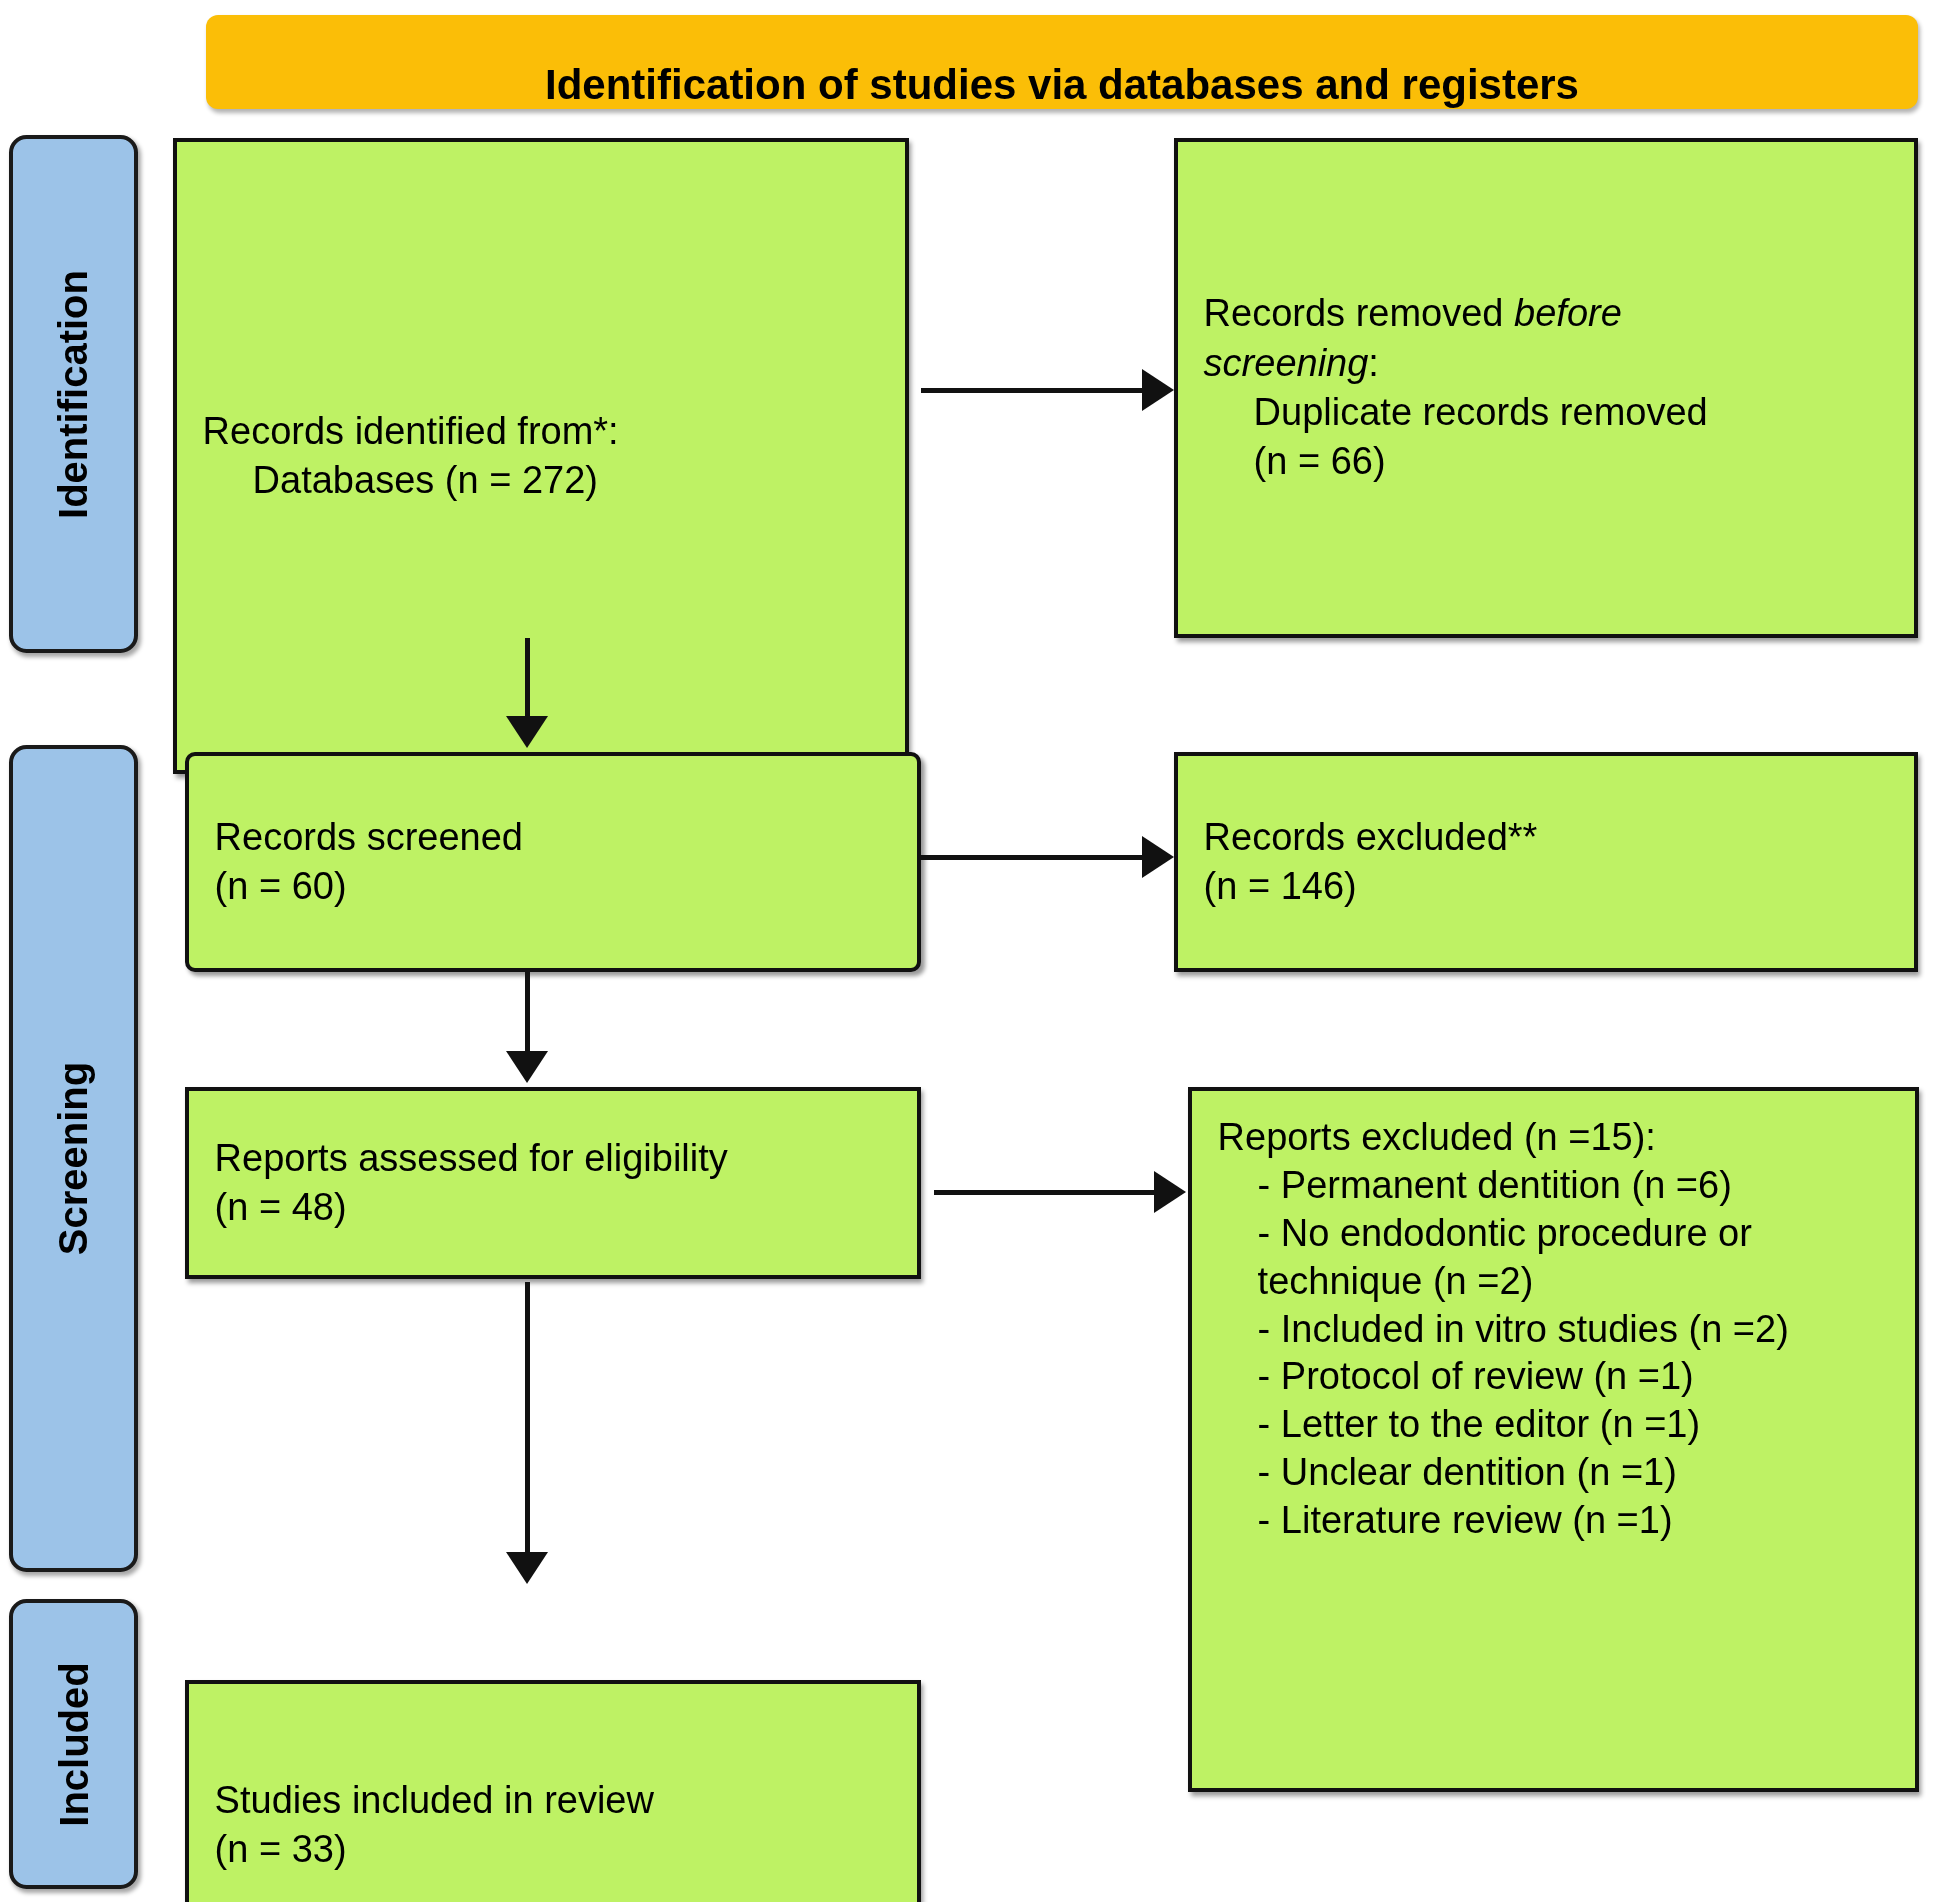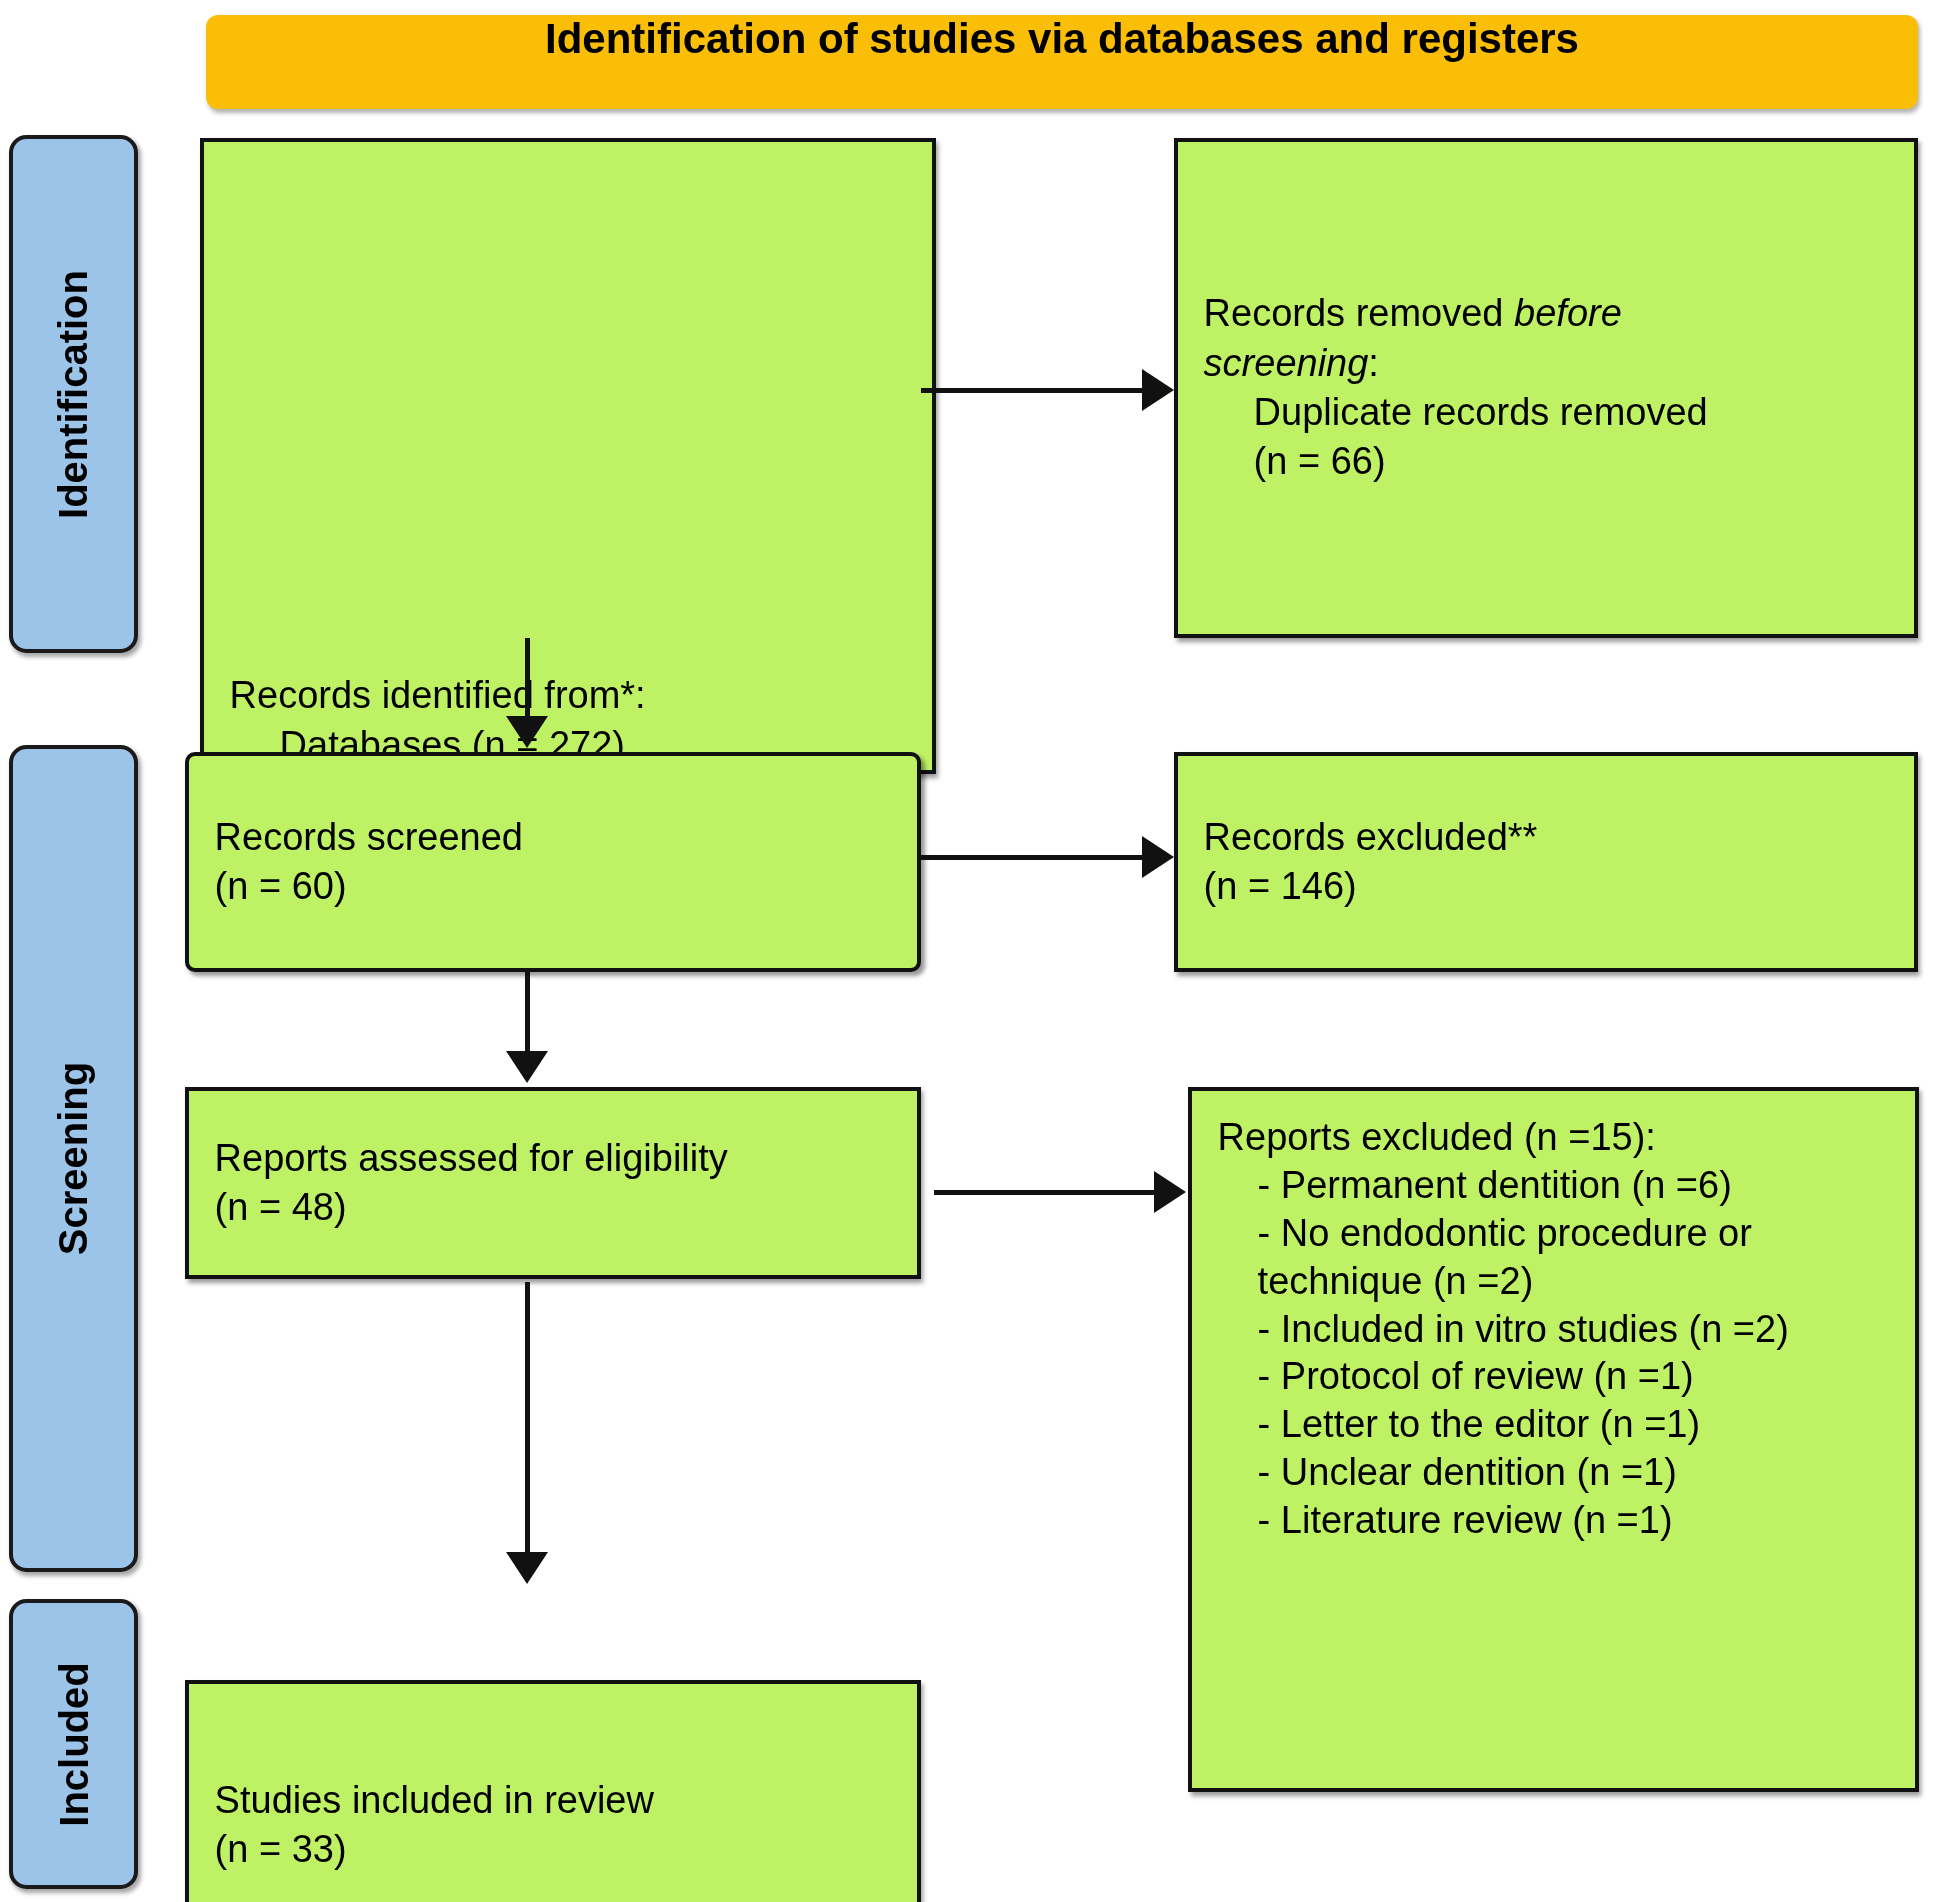--- a/index.html
+++ b/index.html
@@ -22,21 +22,21 @@
   .banner {
     position: absolute;
     left: 206px;
     top: 15px;
     width: 1712px;
     height: 94px;
     background: #fbbe07;
     border-radius: 12px;
     box-shadow: 2px 3.4px 4px rgba(0,0,0,0.30);
     display: flex;
-    align-items: flex-start;
+    align-items: flex-end;
     justify-content: center;
   }
   .banner-text {
     font-size: 42px;
     font-weight: bold;
     color: #000000;
     letter-spacing: 0px;
     text-align: center;
   }
 
@@ -76,21 +76,21 @@
   .box-inner {
     padding: 0 25.6px;
     font-size: 38px;
     line-height: 1.30;
     color: #000000;
   }
   .box-inner .ital { font-style: italic; }
   .indent { padding-left: 50px; }
 
   
-  #box-identified  { left: 200px; top: 138px;  width: 736px; height: 636px; justify-content: flex-end; }
+  #box-identified  { left: 173px; top: 138px;  width: 736px; height: 636px; }
   #box-screened    { left: 185px; top: 752px; width: 736px; height: 220px; border-radius: 10px; }
   #box-eligibility { left: 185px; top: 1087px; width: 736px; height: 192px; }
   #box-included    { left: 185px; top: 1680px; width: 736px; height: 290px; }
 
   
   #box-removed     { left: 1174px; top: 138px;  width: 744px; height: 500px; }
   #box-excluded    { left: 1174px; top: 752px; width: 744px; height: 220px; }
   #box-reports-excluded {
     left: 1188px; top: 1087px; width: 731px; height: 705px;
     justify-content: flex-start;

